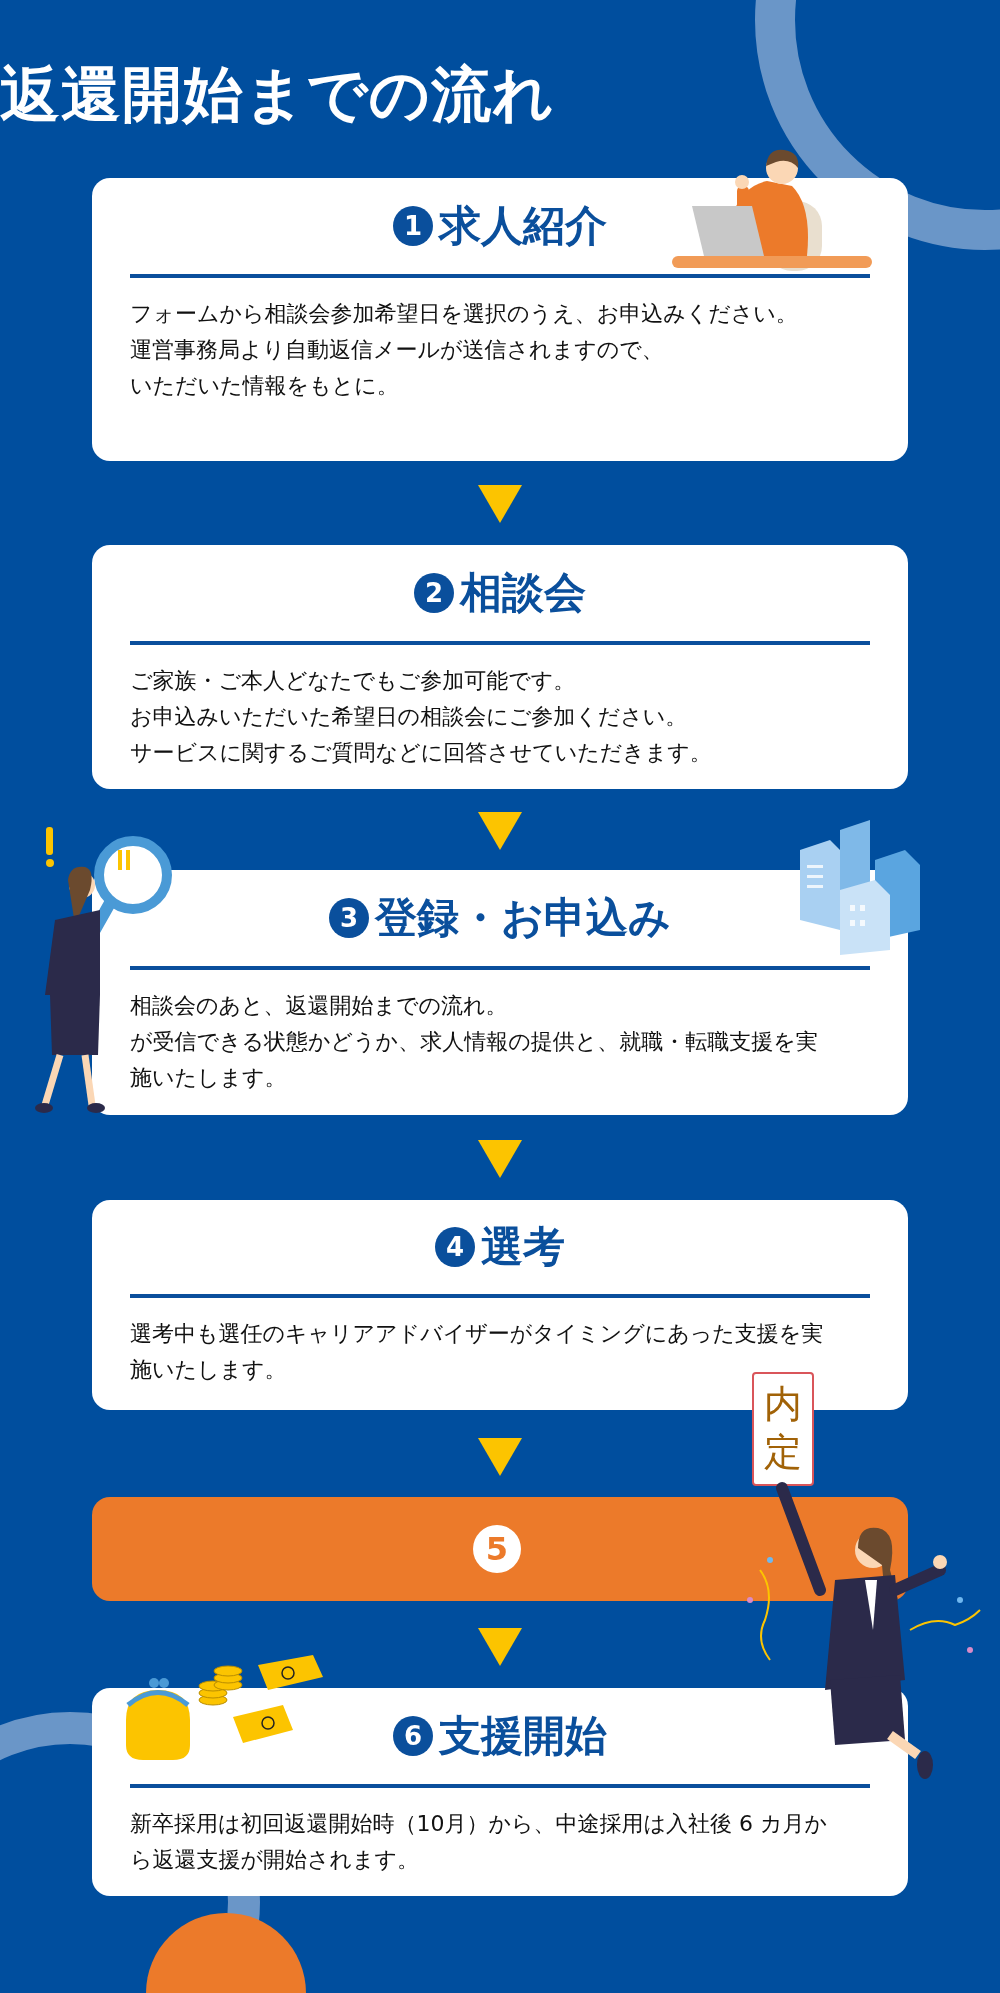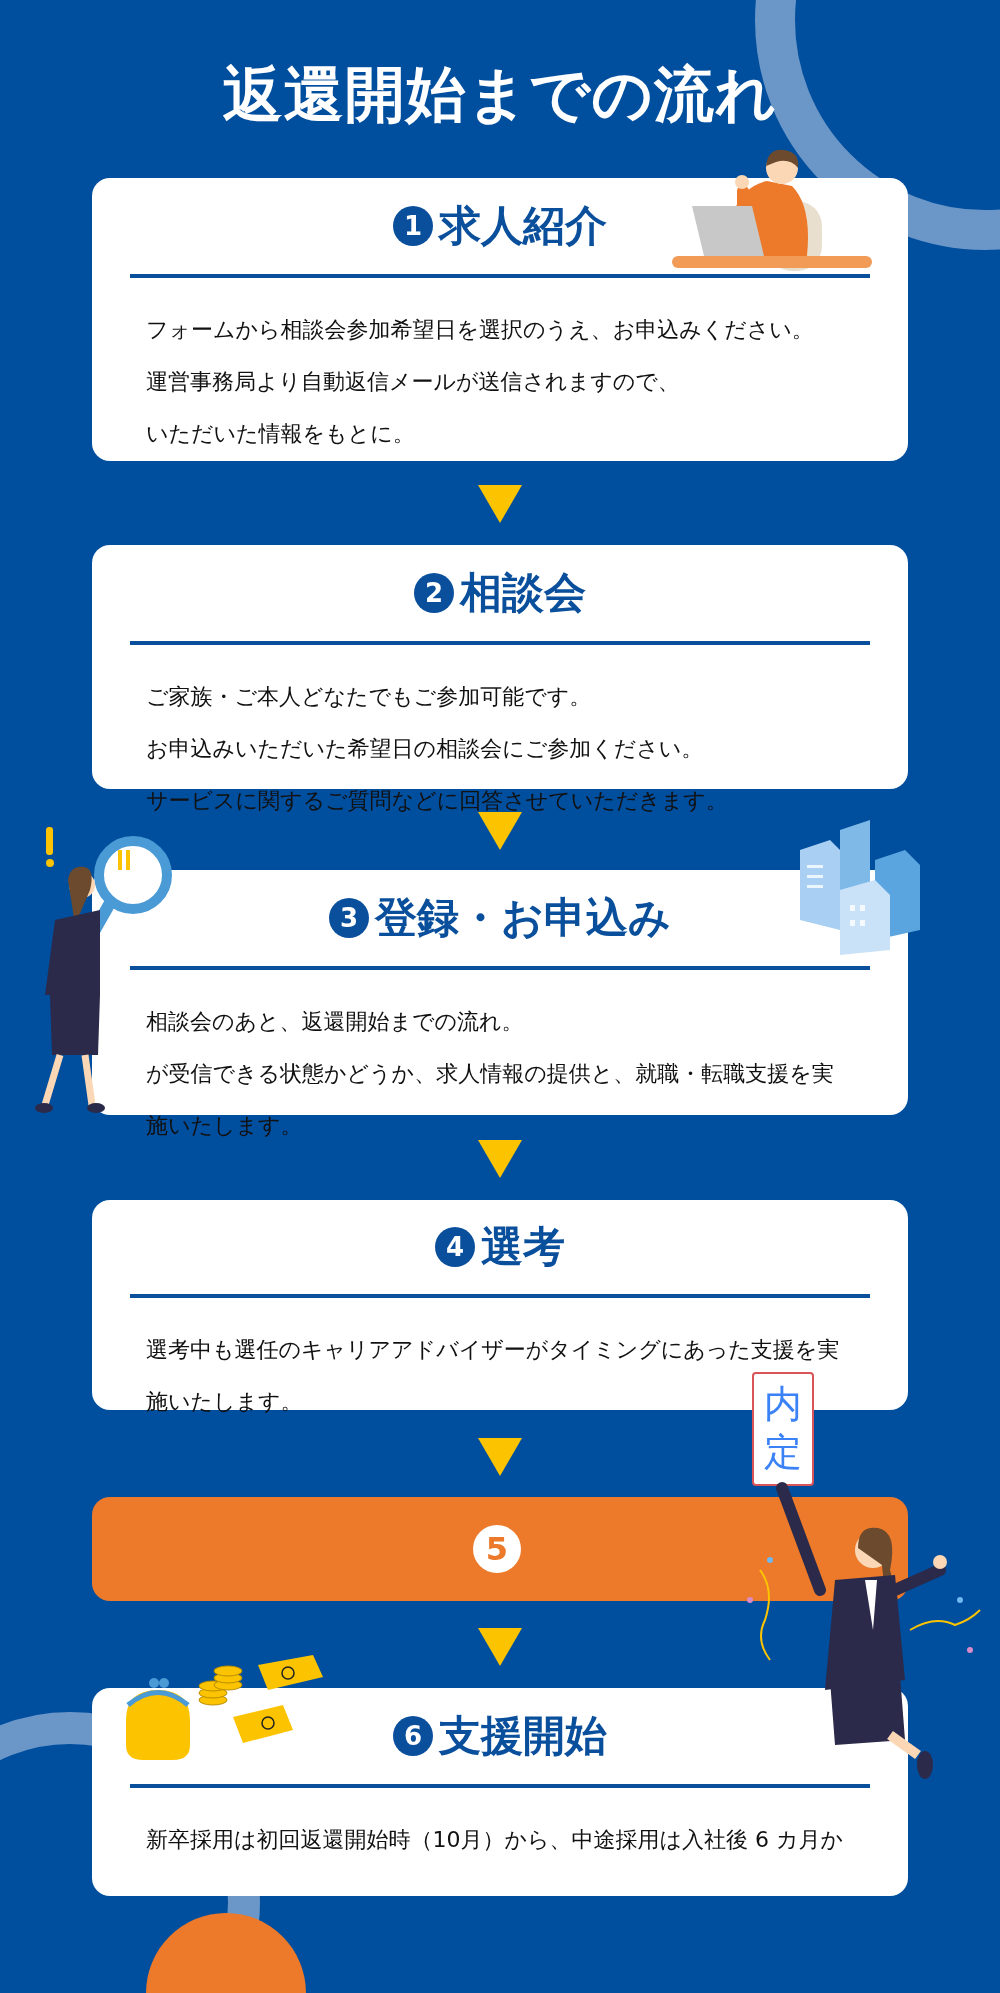--- a/index.html
+++ b/index.html
@@ -19,21 +19,21 @@
     left: -120px; top: 1712px; width: 380px; height: 380px;
     border-radius: 50%;
     border: 32px solid #6a96c8;
   }
   .orange-dot {
     left: 146px; top: 1913px; width: 160px; height: 160px;
     border-radius: 50%; background: #ec7a2a;
   }
   .page-title {
     position: absolute; left: 0; right: 0; top: 55px;
-    text-align: center; color: #fff;
+    color: #fff;
     font-size: 60px; font-weight: bold; letter-spacing: 1px;
   }
   .card {
     position: absolute; left: 92px; width: 816px;
     background: #fff; border-radius: 18px;
     padding: 0 38px;
   }
   .card-head {
     display: flex; align-items: center; justify-content: center;
     color: #0a4f9c; font-weight: bold; font-size: 42px;
@@ -42,21 +42,21 @@
   .num {
     display: inline-flex; align-items: center; justify-content: center;
     width: 40px; height: 40px; border-radius: 50%;
     background: #0a4f9c; color: #fff;
     font-size: 26px; margin-right: 6px;
   }
   .card-body {
     color: #111; font-size: 22px; line-height: 36px;
     padding-top: 18px;
   }
-  .card-body p { margin: 16px; white-space: nowrap; }
+  .card-body p { margin: 0; white-space: nowrap; }
   .arrow {
     position: absolute; left: 478px; width: 0; height: 0;
     border-left: 22px solid transparent;
     border-right: 22px solid transparent;
     border-top: 38px solid #fcc400;
   }
   .card-orange {
     position: absolute; left: 92px; width: 816px; height: 104px;
     background: #ec7a2a; border-radius: 18px;
     display: flex; align-items: center; justify-content: center;
@@ -175,20 +175,21 @@
 
 <div class="arrow" style="top:1628px;"></div>
 
 <section class="card" style="top:1688px;height:208px;">
   <div class="card-head" style="height:100px;">
     <span class="num">6</span>
     <span>支援開始</span>
   </div>
   <div class="card-body">
     <p>新卒採用は初回返還開始時（10月）から、中途採用は入社後 6 カ月か</p>
+    <p>ら返還支援が開始されます。</p>
   </div>
 </section>
 <svg class="deco" style="left:118px;top:1655px;" width="210" height="110">
   <path d="M8 65 Q8 35 40 35 Q72 35 72 65 L72 90 Q72 105 55 105 L25 105 Q8 105 8 90 Z" fill="#fcc400"></path>
   <path d="M10 50 Q40 25 70 50" fill="none" stroke="#4a9ad6" stroke-width="5"></path>
   <circle cx="36" cy="28" r="5" fill="#4a9ad6"></circle>
     <circle cx="46" cy="28" r="5" fill="#4a9ad6"></circle>
   <g fill="#fcc400" stroke="#b98d00" stroke-width="1">
     <ellipse cx="95" cy="45" rx="14" ry="5"></ellipse>
       <ellipse cx="95" cy="38" rx="14" ry="5"></ellipse>
@@ -196,21 +197,21 @@
     <ellipse cx="110" cy="30" rx="14" ry="5"></ellipse>
       <ellipse cx="110" cy="23" rx="14" ry="5"></ellipse>
       <ellipse cx="110" cy="16" rx="14" ry="5"></ellipse>
   </g>
   <polygon points="140,10 195,0 205,22 150,35" fill="#fcc400"></polygon>
   <polygon points="115,62 165,50 175,75 125,88" fill="#fcc400"></polygon>
   <circle cx="150" cy="68" r="6" fill="none" stroke="#222" stroke-width="1.5"></circle>
   <circle cx="170" cy="18" r="6" fill="none" stroke="#222" stroke-width="1.5"></circle>
 </svg>
 
-<div class="deco" style="left:752px;top:1372px;width:62px;height:114px;background:#fff;border:2px solid #d9555a;border-radius:4px;color:#3b82f6;font-size:38px;line-height:48px;text-align:center;padding-top:6px;">内定</div>
+<div class="deco" style="left:752px;top:1372px;width:62px;height:114px;background:#fff;border:2px solid #d9555a;border-radius:4px;color:#a16207;font-size:38px;line-height:48px;text-align:center;padding-top:6px;">内定</div>
 <svg class="deco" style="left:740px;top:1480px;" width="250" height="300">
   <line x1="42" y1="8" x2="80" y2="110" stroke="#2b2a4a" stroke-width="12" stroke-linecap="round"></line>
   <circle cx="133" cy="70" r="18" fill="#fbd7b5"></circle>
   <path d="M118 68 Q118 45 138 48 Q158 52 150 90 L158 120 L145 118 L142 85 Z" fill="#6b4a2e"></path>
   <path d="M95 100 L155 95 L165 200 L85 210 Z" fill="#2b2a4a"></path>
   <polygon points="125,100 137,100 133,150" fill="#fff"></polygon>
   <line x1="155" y1="110" x2="200" y2="90" stroke="#2b2a4a" stroke-width="12" stroke-linecap="round"></line>
   <circle cx="200" cy="82" r="7" fill="#fbd7b5"></circle>
   <path d="M90 200 L160 195 L165 260 L95 265 Z" fill="#2b2a4a"></path>
   <line x1="150" y1="255" x2="178" y2="275" stroke="#fbd7b5" stroke-width="10"></line>

